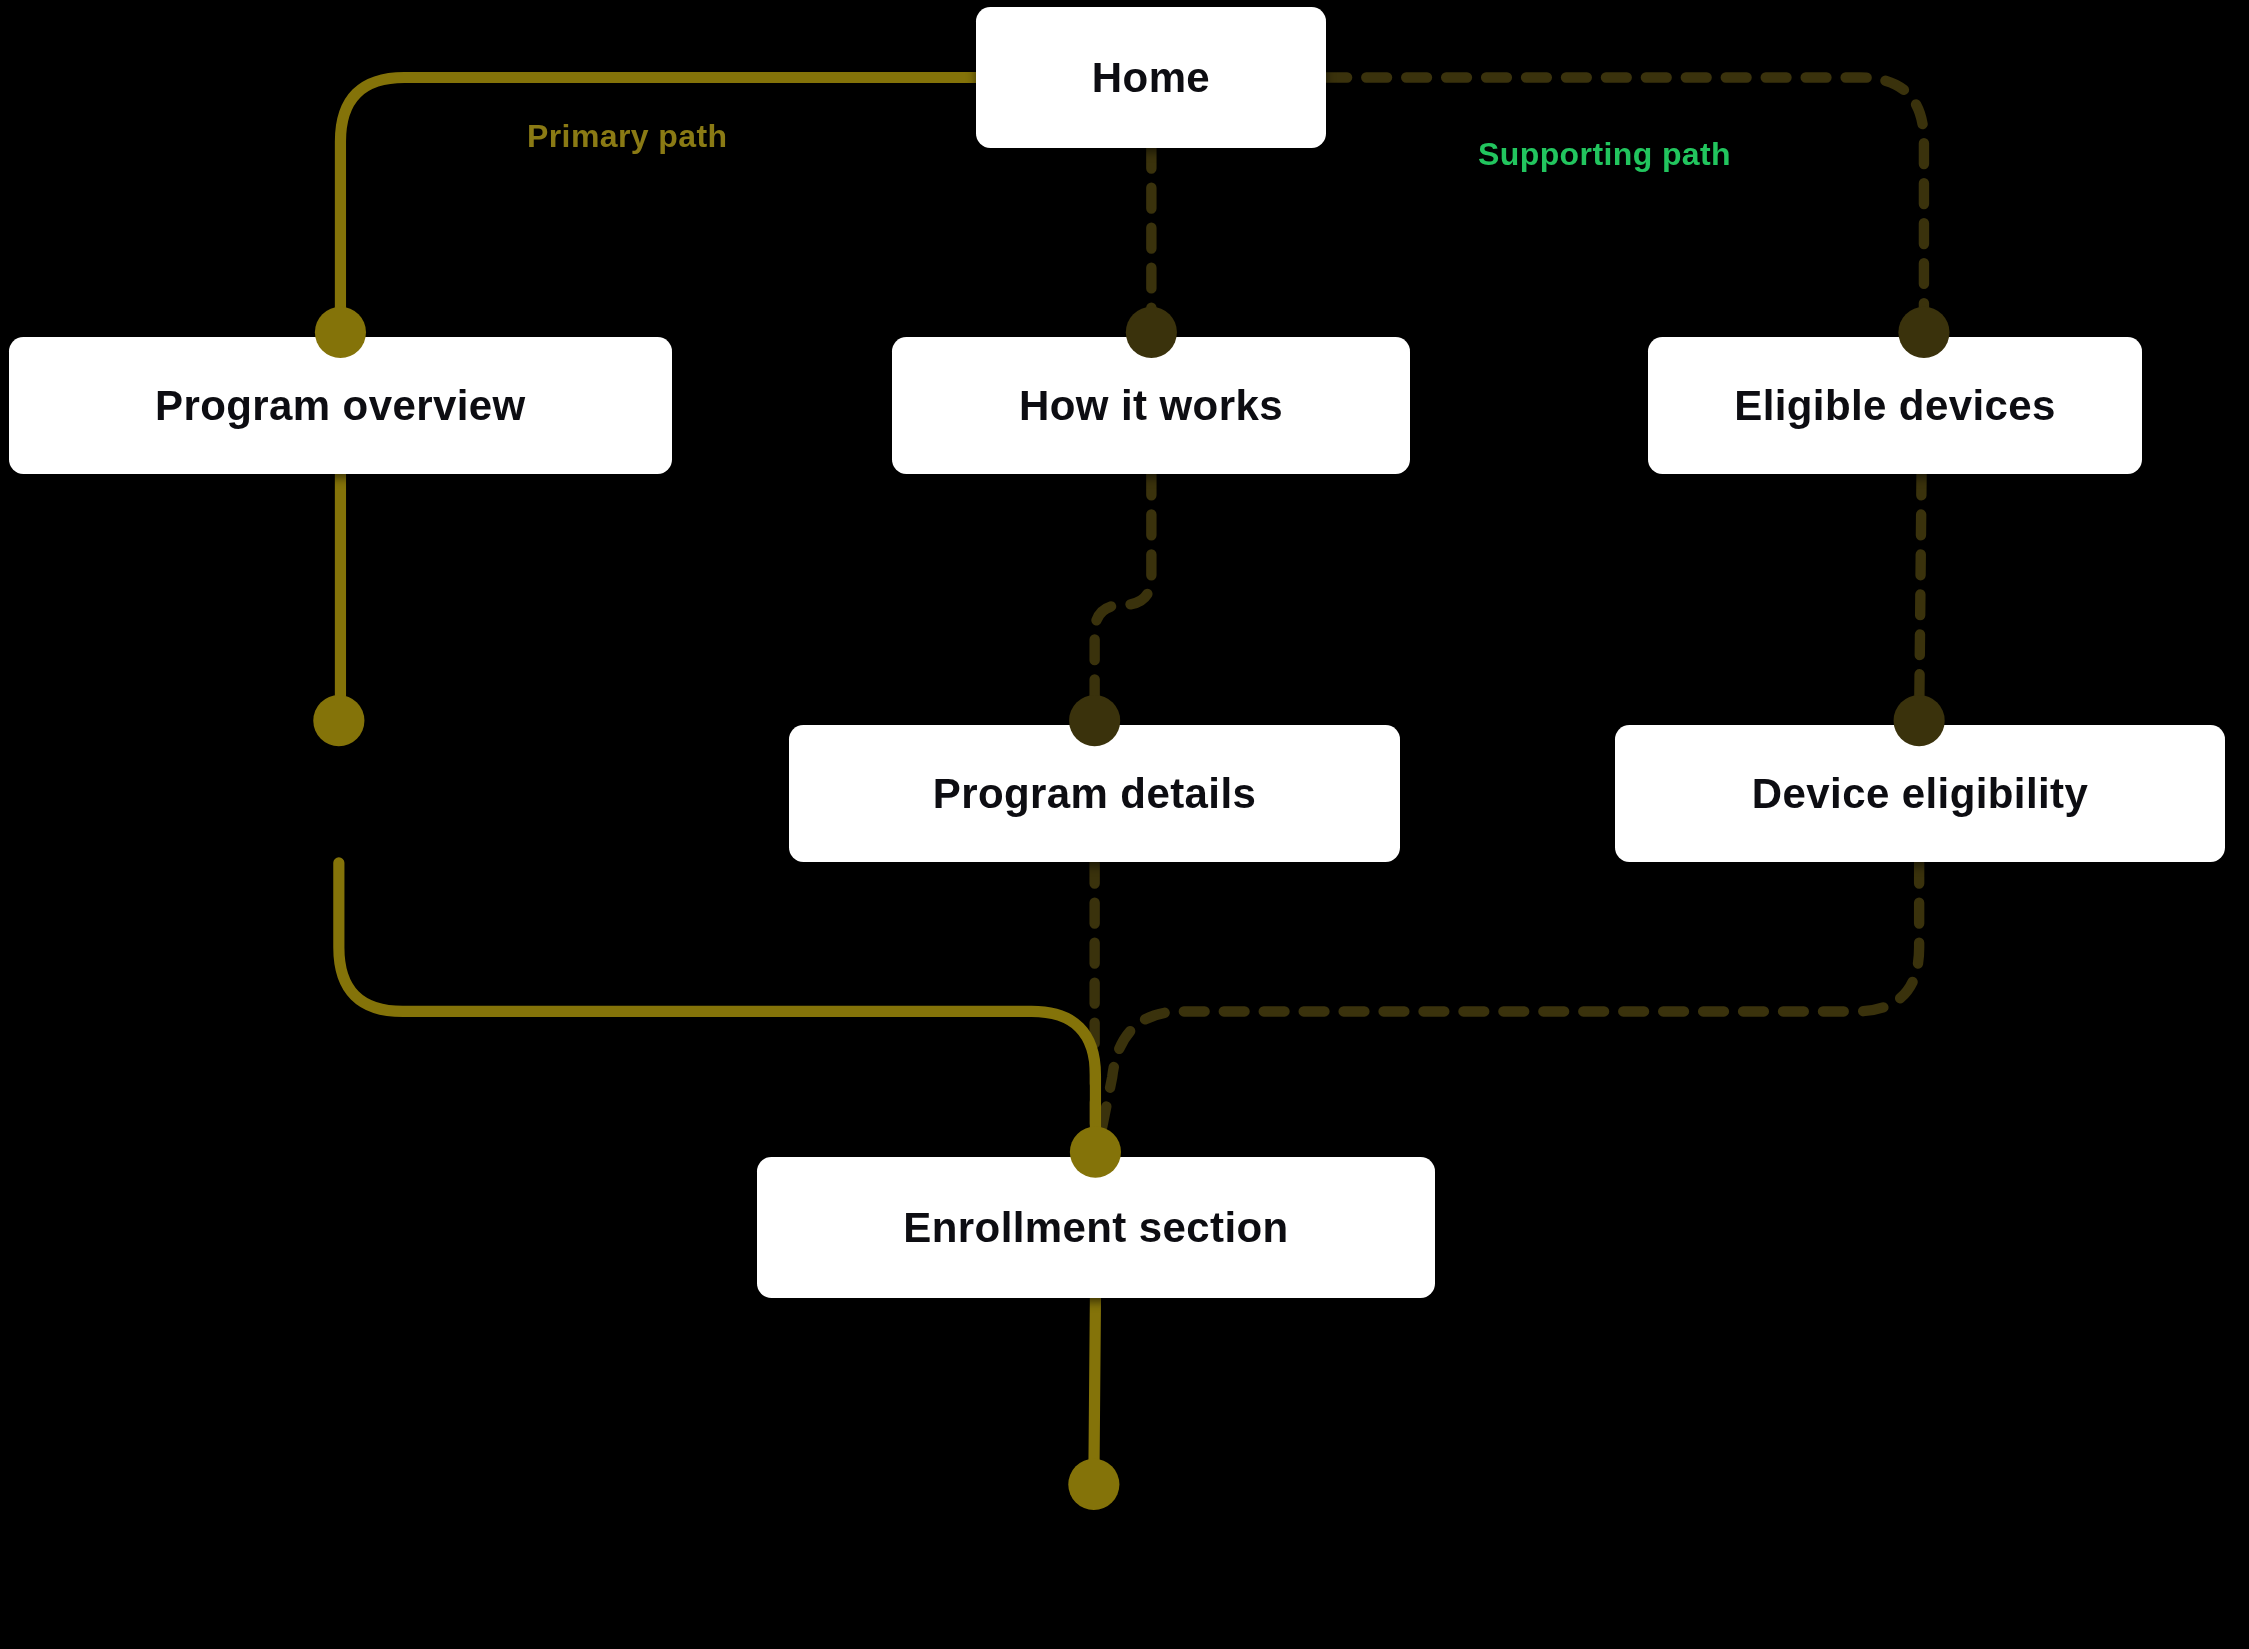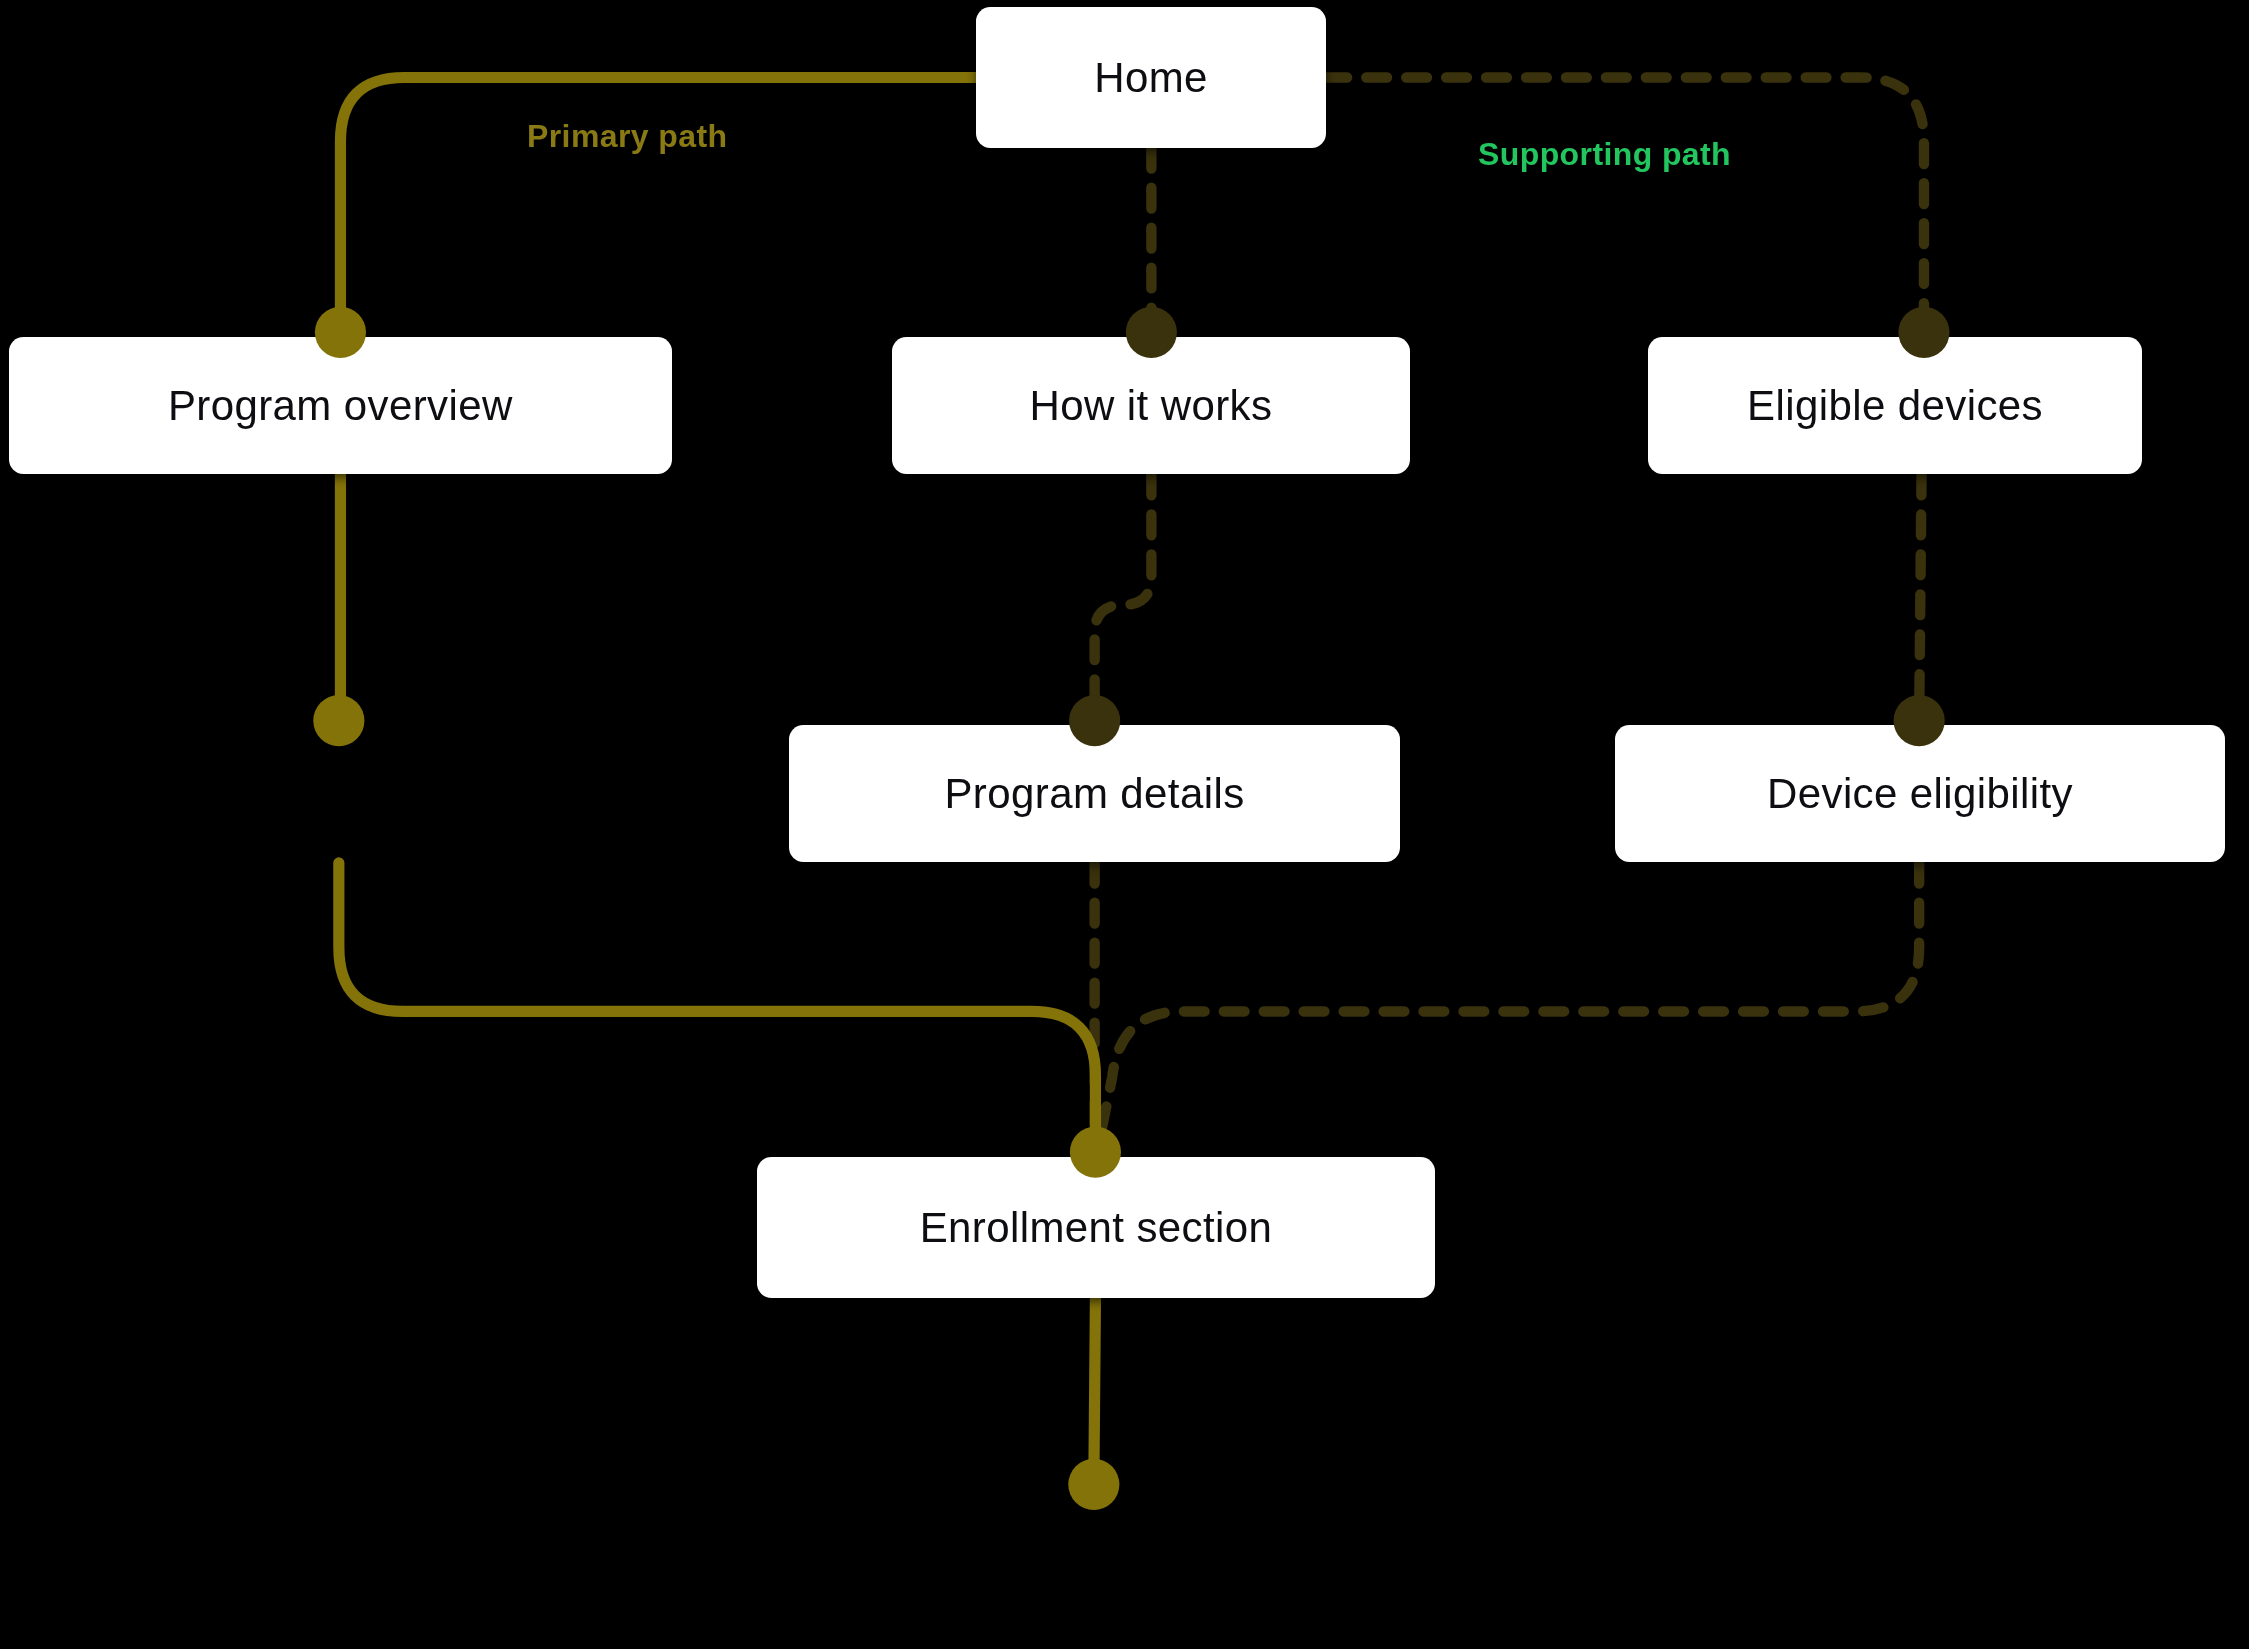--- a/index.html
+++ b/index.html
@@ -43,21 +43,21 @@
 
   .node {
     position: absolute;
     z-index: 2;
     background: #ffffff;
     border-radius: 14.4px;
     display: flex;
     align-items: center;
     justify-content: center;
     color: #0d0d12;
-    font-weight: 400;
+    font-weight: 700;
     font-size: 42px;
     letter-spacing: 0.4px;
     box-shadow: 0 3.2px 9.6px rgba(0,0,0,0.55);
     text-align: right;
     white-space: nowrap;
   }
   #node-home               { left: 976px; top:    7.2px; width: 350px; height: 141px; }
   #node-program-overview   { left:   8.8px; top:  337px; width: 663px; height: 137px; }
   #node-how-it-works       { left: 892px; top:  337px; width: 518px; height: 137px; }
   #node-eligible-devices   { left: 1648px; top:  337px; width: 494px; height: 137px; }

